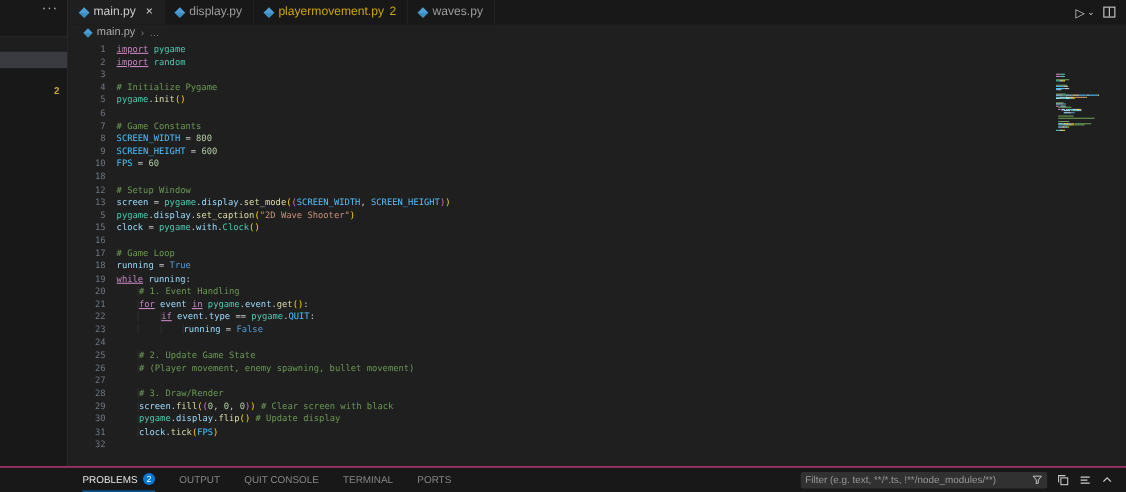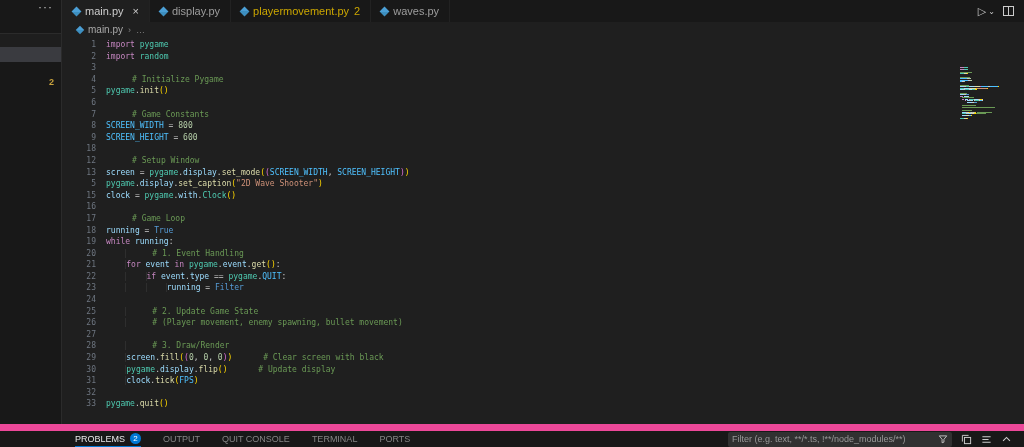--- a/index.html
+++ b/index.html
@@ -53,37 +53,37 @@
   .cl span { white-space:pre; }
   .tok-ind { border-right:1px solid #2E2E2E; }
 
   
   .minimap { position:absolute; top:30px; right:18px; width:46px; }
   .mm-row { height:1px; margin-bottom:0.6px; white-space:nowrap; font-size:0; }
   .mm-seg { display:inline-block; height:1px; vertical-align:top; }
 
   
   .panel { position:absolute; left:0; bottom:0; width:100%; height:23px; background:#181818;
-           border-top:7px solid #ec4899; display:flex; align-items:center; }
+           border-top:1px solid #ec4899; display:flex; align-items:center; }
   .ptab-list { display:flex; align-items:stretch; height:100%; margin-left:75px; gap:22px; }
   .ptab { display:flex; align-items:center; gap:5px; font-size:9px; color:#868686;
           cursor:pointer; border-bottom:1px solid transparent; }
   .ptab.active { color:#E7E7E7; border-bottom:1px solid #0078D4; }
   .ptab-badge { background:#0078D4; color:#FFFFFF; border-radius:50%; width:11px; height:11px;
                 font-size:8px; display:flex; align-items:center; justify-content:center; }
   .panel-right { margin-left:auto; display:flex; align-items:center; gap:9px; padding-right:12px; }
   .filter-box { width:224px; height:15px; background:#313131; border-radius:2px; display:flex;
                 align-items:center; padding:0 4px; }
   .filter-box input { flex:1; background:transparent; border:none; outline:none; color:#CCCCCC;
                       font-size:9px; font-family:Liberation Sans, sans-serif; }
   .filter-box input::placeholder { color:#989898; }
   .picon { color:#CCCCCC; display:flex; align-items:center; cursor:pointer; }
   .picon svg { display:block; }
 </style>
-<style>.tok-kw{color:#C586C0;}.tok-mod{color:#4EC9B0;}.tok-cls{color:#4EC9B0;}.tok-var{color:#9CDCFE;}.tok-fn{color:#DCDCAA;}.tok-const{color:#4FC1FF;}.tok-num{color:#B5CEA8;}.tok-str{color:#CE9178;}.tok-com{color:#6A9955;margin-left:26px;}.tok-bool{color:#569CD6;}.tok-pl{color:#CCCCCC;}.tok-b1{color:#FFD700;}.tok-b2{color:#DA70D6;}.tok-ind{color:transparent;}</style></head>
+<style>.tok-kw{color:#C586C0;text-decoration:underline;}.tok-mod{color:#4EC9B0;}.tok-cls{color:#4EC9B0;}.tok-var{color:#9CDCFE;}.tok-fn{color:#DCDCAA;}.tok-const{color:#4FC1FF;}.tok-num{color:#B5CEA8;}.tok-str{color:#CE9178;}.tok-com{color:#6A9955;}.tok-bool{color:#569CD6;}.tok-pl{color:#CCCCCC;}.tok-b1{color:#FFD700;}.tok-b2{color:#DA70D6;}.tok-ind{color:transparent;}</style></head>
 <body>
 
 <div class="sidebar">
   <div class="sb-actions">···</div>
   <div class="sb-divider"></div>
   <div class="sb-row1"></div>
   <div class="sb-row-selected"></div>
   <div class="sb-warn-badge">2</div>
 </div>
 
@@ -130,43 +130,43 @@
     <div class="code-lines">
         <div class="code-row"><span class="ln">1</span><span class="cl"><span class="tok-kw">import</span><span class="tok-pl"> </span><span class="tok-mod">pygame</span></span></div>
         <div class="code-row"><span class="ln">2</span><span class="cl"><span class="tok-kw">import</span><span class="tok-pl"> </span><span class="tok-mod">random</span></span></div>
         <div class="code-row"><span class="ln">3</span><span class="cl"></span></div>
         <div class="code-row"><span class="ln">4</span><span class="cl"><span class="tok-com"># Initialize Pygame</span></span></div>
         <div class="code-row"><span class="ln">5</span><span class="cl"><span class="tok-mod">pygame</span><span class="tok-pl">.</span><span class="tok-fn">init</span><span class="tok-b1">(</span><span class="tok-b1">)</span></span></div>
         <div class="code-row"><span class="ln">6</span><span class="cl"></span></div>
         <div class="code-row"><span class="ln">7</span><span class="cl"><span class="tok-com"># Game Constants</span></span></div>
         <div class="code-row"><span class="ln">8</span><span class="cl"><span class="tok-const">SCREEN_WIDTH</span><span class="tok-pl"> = </span><span class="tok-num">800</span></span></div>
         <div class="code-row"><span class="ln">9</span><span class="cl"><span class="tok-const">SCREEN_HEIGHT</span><span class="tok-pl"> = </span><span class="tok-num">600</span></span></div>
+        <div class="code-row"><span class="ln">10</span><span class="cl"><span class="tok-const">FPS</span><span class="tok-pl"> = </span><span class="tok-num">60</span></span></div>
         <div class="code-row"><span class="ln">18</span><span class="cl"></span></div>
         <div class="code-row"><span class="ln">12</span><span class="cl"><span class="tok-com"># Setup Window</span></span></div>
         <div class="code-row"><span class="ln">13</span><span class="cl"><span class="tok-var">screen</span><span class="tok-pl"> = </span><span class="tok-mod">pygame</span><span class="tok-pl">.</span><span class="tok-var">display</span><span class="tok-pl">.</span><span class="tok-fn">set_mode</span><span class="tok-b1">(</span><span class="tok-b2">(</span><span class="tok-const">SCREEN_WIDTH</span><span class="tok-pl">, </span><span class="tok-const">SCREEN_HEIGHT</span><span class="tok-b2">)</span><span class="tok-b1">)</span></span></div>
         <div class="code-row"><span class="ln">5</span><span class="cl"><span class="tok-mod">pygame</span><span class="tok-pl">.</span><span class="tok-var">display</span><span class="tok-pl">.</span><span class="tok-fn">set_caption</span><span class="tok-b1">(</span><span class="tok-str">"2D Wave Shooter"</span><span class="tok-b1">)</span></span></div>
         <div class="code-row"><span class="ln">15</span><span class="cl"><span class="tok-var">clock</span><span class="tok-pl"> = </span><span class="tok-mod">pygame</span><span class="tok-pl">.</span><span class="tok-var">with</span><span class="tok-pl">.</span><span class="tok-cls">Clock</span><span class="tok-b1">(</span><span class="tok-b1">)</span></span></div>
         <div class="code-row"><span class="ln">16</span><span class="cl"></span></div>
         <div class="code-row"><span class="ln">17</span><span class="cl"><span class="tok-com"># Game Loop</span></span></div>
         <div class="code-row"><span class="ln">18</span><span class="cl"><span class="tok-var">running</span><span class="tok-pl"> = </span><span class="tok-bool">True</span></span></div>
         <div class="code-row"><span class="ln">19</span><span class="cl"><span class="tok-kw">while</span><span class="tok-pl"> </span><span class="tok-var">running</span><span class="tok-pl">:</span></span></div>
         <div class="code-row"><span class="ln">20</span><span class="cl"><span class="tok-ind">    </span><span class="tok-com"># 1. Event Handling</span></span></div>
         <div class="code-row"><span class="ln">21</span><span class="cl"><span class="tok-ind">    </span><span class="tok-kw">for</span><span class="tok-pl"> </span><span class="tok-var">event</span><span class="tok-pl"> </span><span class="tok-kw">in</span><span class="tok-pl"> </span><span class="tok-mod">pygame</span><span class="tok-pl">.</span><span class="tok-var">event</span><span class="tok-pl">.</span><span class="tok-fn">get</span><span class="tok-b1">(</span><span class="tok-b1">)</span><span class="tok-pl">:</span></span></div>
         <div class="code-row"><span class="ln">22</span><span class="cl"><span class="tok-ind">    </span><span class="tok-ind">    </span><span class="tok-kw">if</span><span class="tok-pl"> </span><span class="tok-var">event</span><span class="tok-pl">.</span><span class="tok-var">type</span><span class="tok-pl"> </span><span class="tok-pl">==</span><span class="tok-pl"> </span><span class="tok-mod">pygame</span><span class="tok-pl">.</span><span class="tok-const">QUIT</span><span class="tok-pl">:</span></span></div>
-        <div class="code-row"><span class="ln">23</span><span class="cl"><span class="tok-ind">    </span><span class="tok-ind">    </span><span class="tok-ind">    </span><span class="tok-var">running</span><span class="tok-pl"> = </span><span class="tok-bool">Filter</span></span></div>
+        <div class="code-row"><span class="ln">23</span><span class="cl"><span class="tok-ind">    </span><span class="tok-ind">    </span><span class="tok-ind">    </span><span class="tok-var">running</span><span class="tok-pl"> = </span><span class="tok-bool">False</span></span></div>
         <div class="code-row"><span class="ln">24</span><span class="cl"></span></div>
         <div class="code-row"><span class="ln">25</span><span class="cl"><span class="tok-ind">    </span><span class="tok-com"># 2. Update Game State</span></span></div>
         <div class="code-row"><span class="ln">26</span><span class="cl"><span class="tok-ind">    </span><span class="tok-com"># (Player movement, enemy spawning, bullet movement)</span></span></div>
         <div class="code-row"><span class="ln">27</span><span class="cl"></span></div>
         <div class="code-row"><span class="ln">28</span><span class="cl"><span class="tok-ind">    </span><span class="tok-com"># 3. Draw/Render</span></span></div>
         <div class="code-row"><span class="ln">29</span><span class="cl"><span class="tok-ind">    </span><span class="tok-var">screen</span><span class="tok-pl">.</span><span class="tok-fn">fill</span><span class="tok-b1">(</span><span class="tok-b2">(</span><span class="tok-num">0</span><span class="tok-pl">, </span><span class="tok-num">0</span><span class="tok-pl">, </span><span class="tok-num">0</span><span class="tok-b2">)</span><span class="tok-b1">)</span><span class="tok-pl"> </span><span class="tok-com"># Clear screen with black</span></span></div>
         <div class="code-row"><span class="ln">30</span><span class="cl"><span class="tok-ind">    </span><span class="tok-mod">pygame</span><span class="tok-pl">.</span><span class="tok-var">display</span><span class="tok-pl">.</span><span class="tok-fn">flip</span><span class="tok-b1">(</span><span class="tok-b1">)</span><span class="tok-pl"> </span><span class="tok-com"># Update display</span></span></div>
         <div class="code-row"><span class="ln">31</span><span class="cl"><span class="tok-ind">    </span><span class="tok-var">clock</span><span class="tok-pl">.</span><span class="tok-fn">tick</span><span class="tok-b1">(</span><span class="tok-const">FPS</span><span class="tok-b1">)</span></span></div>
         <div class="code-row"><span class="ln">32</span><span class="cl"></span></div>
-        <div class="code-row"><span class="ln">33</span><span class="cl"><span class="tok-mod">pygame</span><span class="tok-pl">.</span><span class="tok-fn">quit</span><span class="tok-b1">(</span><span class="tok-b1">)</span></span></div>
       </div>
     <div class="minimap">
         <div class="mm-row"><span class="mm-seg" style="width: 3.72px; background: rgb(197, 134, 192);"></span><span class="mm-seg" style="width: 0.62px; background: transparent;"></span><span class="mm-seg" style="width: 3.72px; background: rgb(78, 201, 176);"></span></div>
         <div class="mm-row"><span class="mm-seg" style="width: 3.72px; background: rgb(197, 134, 192);"></span><span class="mm-seg" style="width: 0.62px; background: transparent;"></span><span class="mm-seg" style="width: 3.72px; background: rgb(78, 201, 176);"></span></div>
         <div class="mm-row"></div>
         <div class="mm-row"><span class="mm-seg" style="width: 11.78px; background: rgb(106, 153, 85);"></span></div>
         <div class="mm-row"><span class="mm-seg" style="width: 3.72px; background: rgb(78, 201, 176);"></span><span class="mm-seg" style="width: 0.62px; background: rgb(204, 204, 204);"></span><span class="mm-seg" style="width: 2.48px; background: rgb(220, 220, 170);"></span><span class="mm-seg" style="width: 0.62px; background: rgb(255, 215, 0);"></span><span class="mm-seg" style="width: 0.62px; background: rgb(255, 215, 0);"></span></div>
         <div class="mm-row"></div>
         <div class="mm-row"><span class="mm-seg" style="width: 9.92px; background: rgb(106, 153, 85);"></span></div>
         <div class="mm-row"><span class="mm-seg" style="width: 7.44px; background: rgb(79, 193, 255);"></span><span class="mm-seg" style="width: 1.86px; background: rgb(204, 204, 204);"></span><span class="mm-seg" style="width: 1.86px; background: rgb(181, 206, 168);"></span></div>

